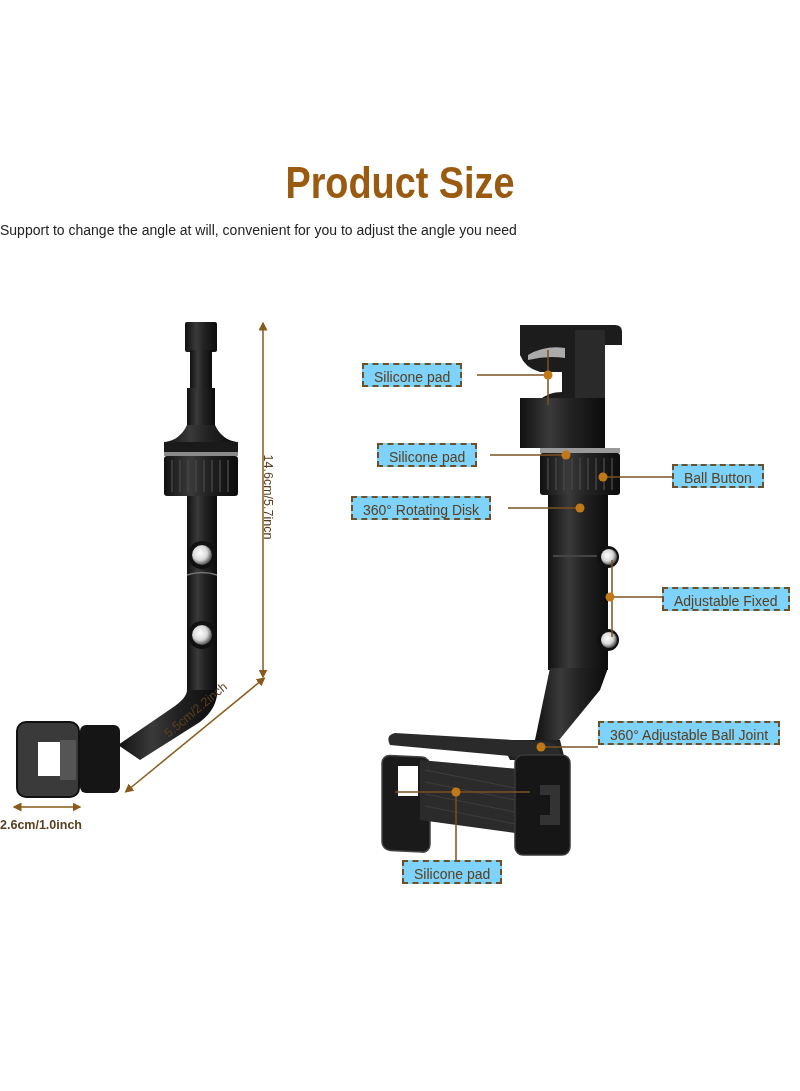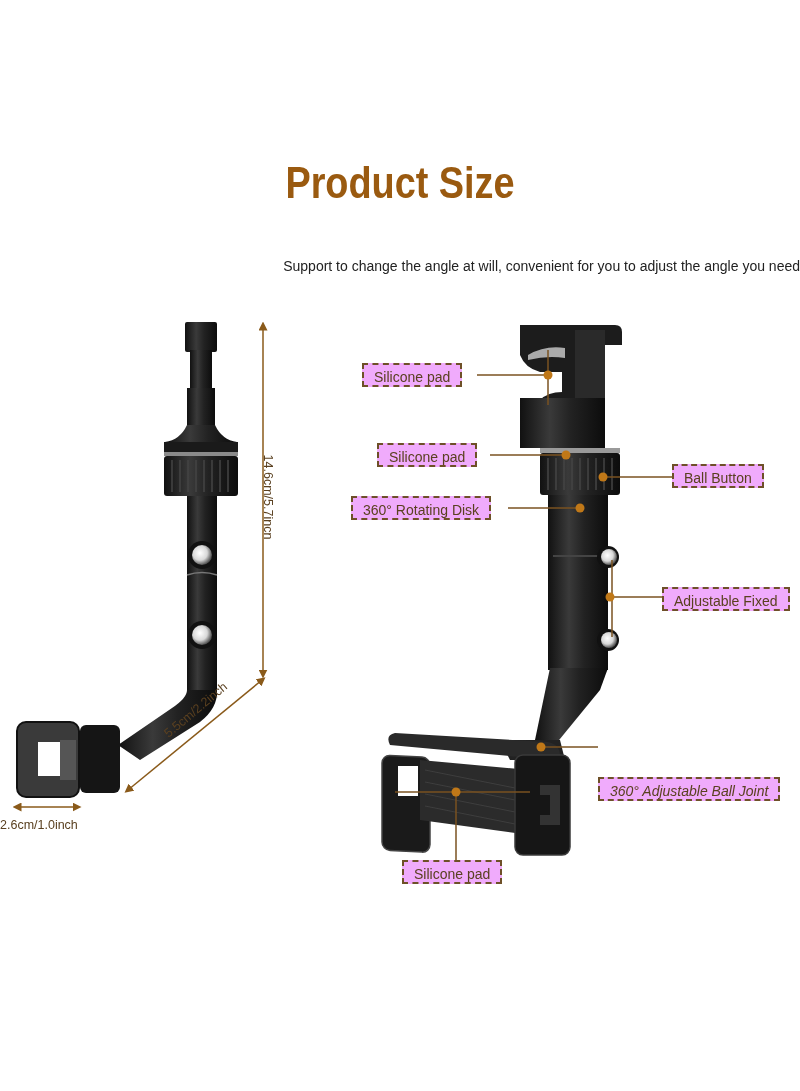--- a/index.html
+++ b/index.html
@@ -1,20 +1,20 @@
 <!DOCTYPE html>
 <html><head>
   <meta charset="utf-8">
   <style>
     html, body { margin: 0; padding: 0; background: #ffffff; }
     body { width: 800px; height: 1091px; position: relative; overflow: hidden; font-family: "Liberation Sans", sans-serif; }
     .title { position: absolute; top: 158px; left: 0; width: 800px; text-align: center; font-family: "Liberation Sans", sans-serif; font-weight: 700; font-size: 44px; color: #9a5a10; letter-spacing: 0px; transform: scaleX(0.86); transform-origin: center; }
-    .subtitle { position: absolute; top: 222px; left: 0; width: 800px; text-align: right; font-size: 14px; color: #222; margin-top: 36px; }
+    .subtitle { position: absolute; top: 222px; left: 0; width: 800px; text-align: left; font-size: 14px; color: #222; }
     svg.art { position: absolute; left: 0; top: 0; }
-    .callout { position: absolute; border: 2px dashed #6e5028; color: #5a4020; font-size: 14px; padding: 0 10px; height: 24px; line-height: 24px; white-space: nowrap; background: #f0abfc; box-sizing: border-box; }
+    .callout { position: absolute; border: 2px dashed #6e5028; color: #5a4020; font-size: 14px; padding: 0 10px; height: 24px; line-height: 24px; white-space: nowrap; background: #7dd3fc; box-sizing: border-box; }
     .dim { position: absolute; color: #5a4020; font-size: 12.5px; white-space: nowrap; }
   </style>
 </head>
 <body>
 
 <div class="title">Product Size</div>
 <div class="subtitle">Support to change the angle at will, convenient for you to adjust the angle you need</div>
 
 <svg class="art" width="800" height="1091" viewBox="0 0 800 1091">
   <defs>
@@ -140,21 +140,21 @@
     <circle cx="580" cy="508" r="4.5"></circle>
     <circle cx="603" cy="477" r="4.5"></circle>
     <circle cx="610" cy="597" r="4.5"></circle>
     <circle cx="541" cy="747" r="4.5"></circle>
     <circle cx="456" cy="792" r="4.5"></circle>
   </g>
 </svg>
 
 <div class="dim" style="left:226px; top:490px; transform: rotate(90deg); transform-origin: center;">14.6cm/5.7incn</div>
 <div class="dim" style="left:166px; top:728px; transform: rotate(-40deg); transform-origin: left center;">5.5cm/2.2inch</div>
-<div class="dim" style="left:0px; top:818px;">2.6cm/1.0inch</div>
+<div class="dim" style="left:0px; top:818px;font-weight:bold;">2.6cm/1.0inch</div>
 
 <div class="callout" style="left:362px; top:363px;">Silicone pad</div>
 <div class="callout" style="left:377px; top:443px;">Silicone pad</div>
 <div class="callout" style="left:351px; top:496px;">360° Rotating Disk</div>
 <div class="callout" style="left:672px; top:464px;">Ball Button</div>
 <div class="callout" style="left:662px; top:587px;">Adjustable Fixed</div>
-<div class="callout" style="left:598px; top:777px;font-style:italic;">360° Adjustable Ball Joint</div>
+<div class="callout" style="left:598px; top:721px;">360° Adjustable Ball Joint</div>
 <div class="callout" style="left:402px; top:860px;">Silicone pad</div>
 
 </body></html>

